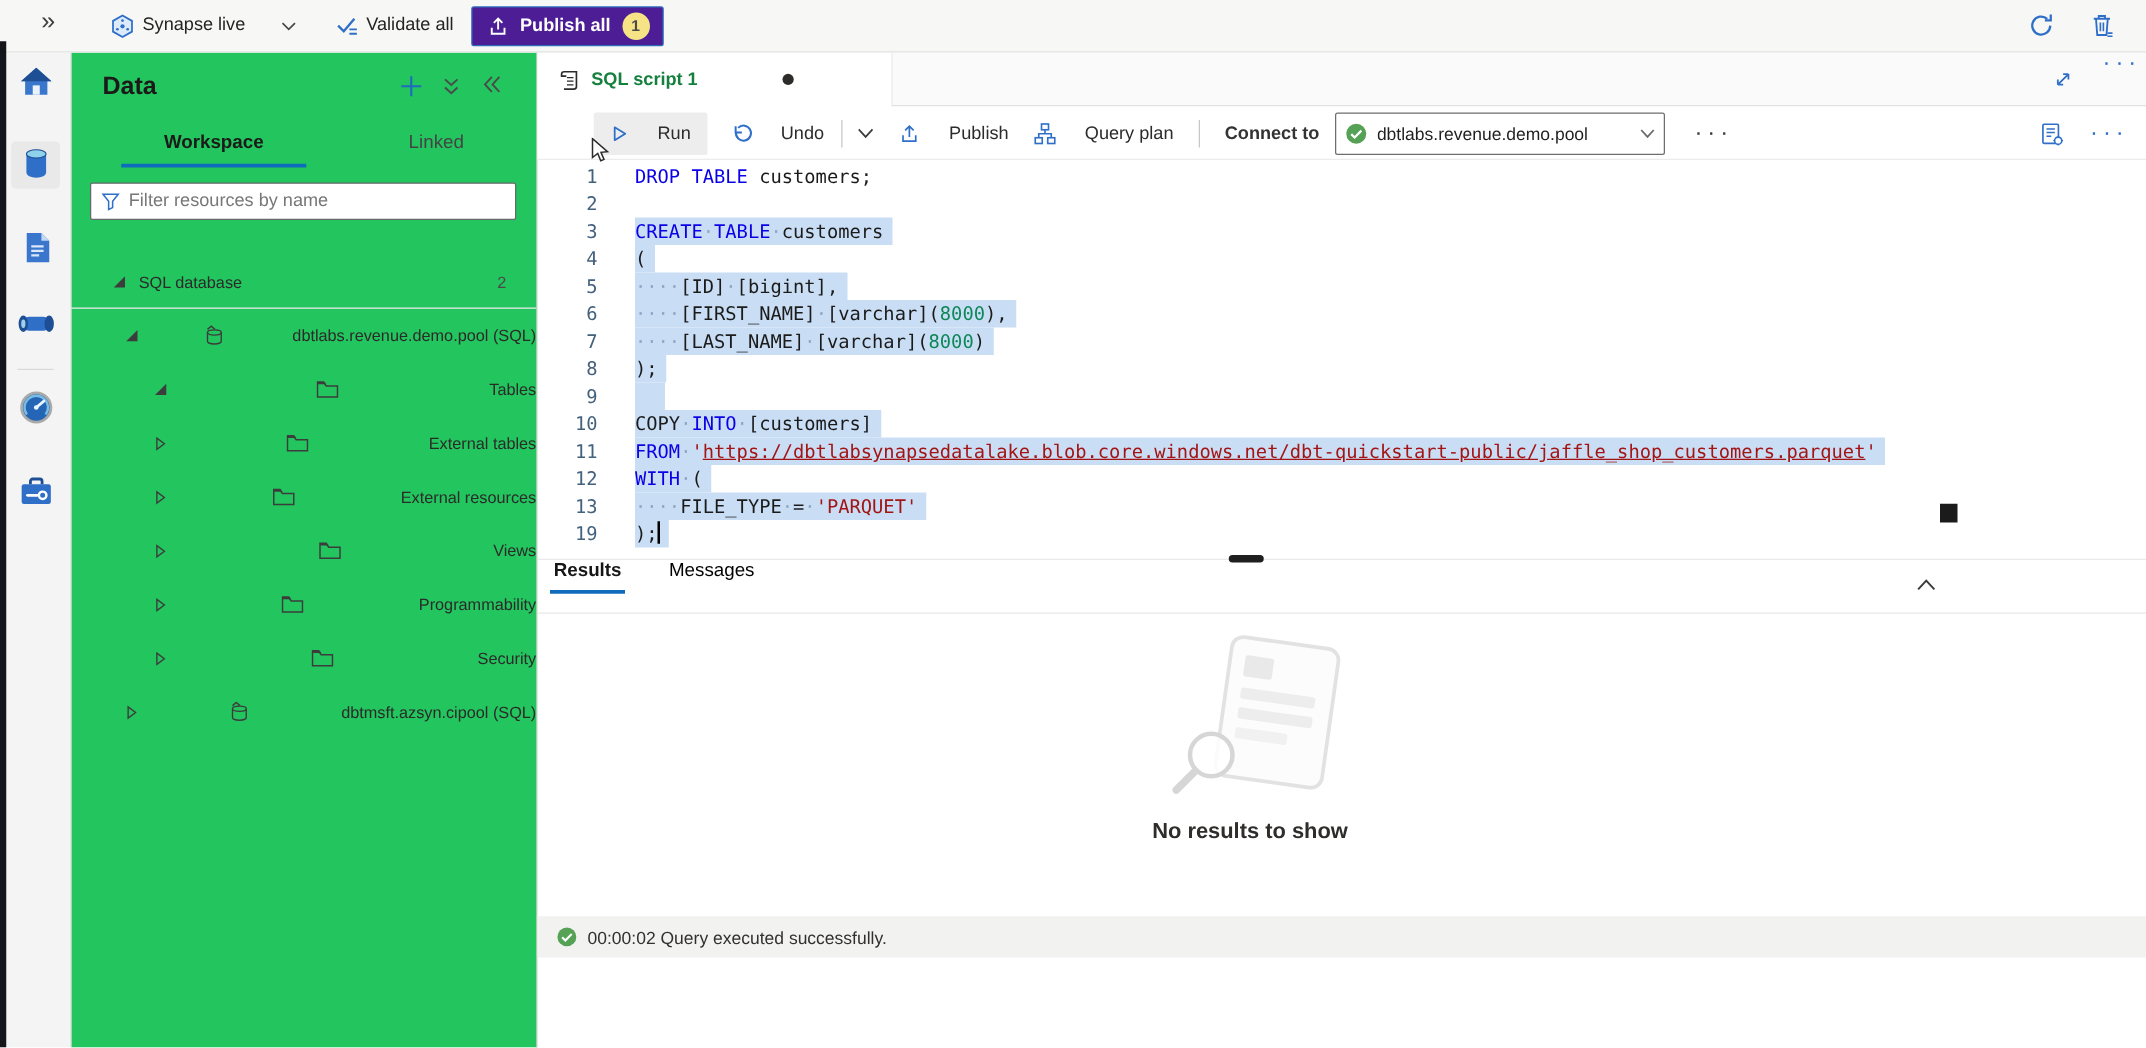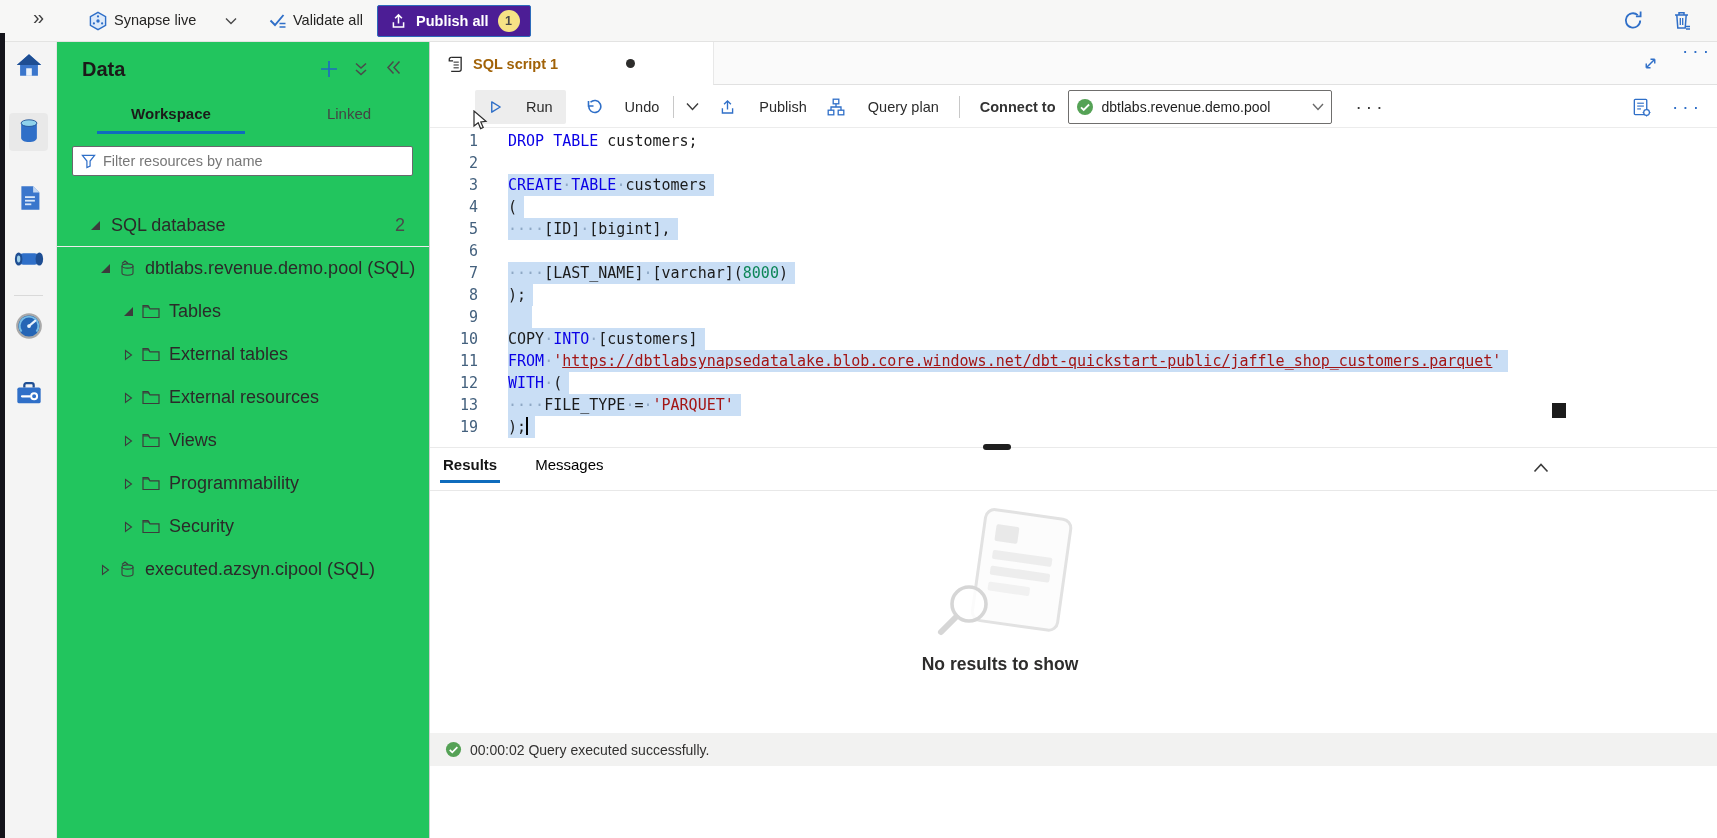--- a/index.html
+++ b/index.html
@@ -36,38 +36,38 @@
   .dp-expandall { position:absolute; left:296px; top:19px; }
   .dp-collapse { position:absolute; left:328px; top:17px; }
   .dp-tabs { position:absolute; left:0; top:58px; width:100%; height:34px; display:flex; padding-left:40px; }
   .dp-tab { width:148px; text-align:center; font-size:15px; color:#444; padding-top:5px; cursor:pointer; }
   .dp-tab.active { color:#1b1a19; font-weight:700; border-bottom:3px solid #0f6cbd; }
   .dp-tab + .dp-tab { margin-left:30px; }
   .dp-filter { position:absolute; left:15px; top:104px; width:341px; height:30px; border:1px solid #69686d; border-radius:2px; background:#fff; display:flex; align-items:center; padding:0 8px; gap:7px; }
   .dp-filter input { border:none; outline:none; flex:1; font-family:"Liberation Sans",sans-serif; font-size:14.5px; color:#333; background:transparent; }
   .dp-filter input::placeholder { color:#777; }
   .tree { position:absolute; left:0; top:162px; right:0; }
-  .tree-row { height:43px; display:flex; align-items:center; gap:7px; font-size:18px; color:#2b2a29; cursor:pointer; }
+  .tree-row { height:43px; display:flex; align-items:center; gap:7px; font-size:13px; color:#2b2a29; cursor:pointer;justify-content:space-between; }
   .tree-row.lvl0 { padding-left:31px; }
   .tree-row.lvl1 { padding-left:41px; }
   .tree-row.lvl2 { padding-left:64px; }
   .tree-row.divided { border-bottom:1px solid #ececec; }
   .tree-label { margin-left:2px; }
   .tree-count { margin-left:auto; padding-right:24px; color:#4a4a4a; }
   .tw { width:14px; display:flex; justify-content:center; }
 
   
   .main { position:absolute; left:430px; top:42px; right:0; bottom:0; background:#fff; }
 
   
   .tabstrip { position:absolute; left:0; top:0; right:0; height:44px; }
   .strip-rest { position:absolute; left:283px; top:0; right:0; height:43px; background:#fafafa; border-bottom:1px solid #e1e1e1; border-left:1px solid #e8e8e8; }
   .tab-active { position:absolute; left:0; top:0; width:283px; height:44px; background:#fff; display:flex; align-items:center; cursor:pointer; }
   .tab-icon { margin-left:15px; }
-  .tab-title { margin-left:9px; font-weight:700; font-size:14.5px; color:#a16207; }
+  .tab-title { margin-left:9px; font-weight:700; font-size:14.5px; color:#15803d; }
   .tab-dirty { position:absolute; left:196px; top:17px; width:9px; height:9px; border-radius:50%; background:#2d2c2b; }
   .strip-expand { position:absolute; left:1212px; top:13px; cursor:pointer; }
   .strip-more { position:absolute; left:1252px; top:4px; cursor:pointer; }
 
   
   .toolbar { position:absolute; left:0; top:44px; right:0; height:42px; background:#fff; border-bottom:1px solid #ececec; display:flex; align-items:center; }
   .tbtn { display:flex; align-items:center; gap:23px; cursor:pointer; color:#2b2b2b; white-space:nowrap; }
   .run-btn { margin-left:45px; height:34px; padding:0 13px; background:#ededed; border-radius:2px; }
   .undo-btn { margin-left:18px; }
   .vsep { margin-left:14px; height:22px; border-left:1px solid #c8c8c8; }
@@ -101,21 +101,21 @@
   .tk-nu { color:#0d8658; }
   .ws { color:#8fa8c5; }
   .caret { display:inline-block; width:2px; height:18px; background:#000; vertical-align:-3px; }
   .ruler-mark { position:absolute; left:1122px; top:361px; width:14px; height:15px; background:#1b1b1b; }
 
   
   .sash { position:absolute; left:0; top:405px; right:0; border-top:1px solid #eaeaea; }
   .sash-handle { position:absolute; left:553px; top:402px; width:28px; height:6px; background:#1f1f1f; border-radius:3px; cursor:row-resize; }
 
   
-  .results-header { position:absolute; left:0; top:406px; right:0; height:43px; border-bottom:1px solid #e8e8e8; display:flex; align-items:center; padding-left:10px; }
+  .results-header { position:absolute; left:0; top:406px; right:0; height:43px; border-bottom:1px solid #e8e8e8; display:flex; align-items:flex-start; padding-left:10px; }
   .rtab { padding:0 3px 10px 3px; font-size:15px; color:#000000; cursor:pointer; }
   .rtab.active { color:#161616; font-weight:700; border-bottom:3px solid #0f6cbd; padding-bottom:7px; }
   .rtab + .rtab { margin-left:32px; }
   .results-collapse { position:absolute; left:1103px; top:16px; cursor:pointer; }
   .empty-illus { position:absolute; left:500px; top:466px; }
   .empty-title { position:absolute; left:0; top:612px; width:1140px; text-align:center; font-size:17.5px; font-weight:700; color:#2e2d2c; }
   .empty-sub { position:absolute; left:0; top:648px; width:1140px; text-align:center; font-size:14.5px; color:#3a3938; }
   .statusbar { position:absolute; left:0; top:691px; right:0; height:33px; background:#f2f2f1; display:flex; align-items:center; padding-left:15px; gap:8px; font-size:14px; color:#323130; }
 </style>
 </head>
@@ -370,21 +370,21 @@
             <path d="M1.5 1.5 L7.5 6 L1.5 10.5 Z" fill="none" stroke="#3c3c3c" stroke-width="1.1"></path>
           </svg>
         </span>
       <span>
           <svg width="17" height="17" viewBox="0 0 17 17">
             <path d="M3 3.5 L6 1 L9 3.5" fill="none" stroke="#3c3c3c" stroke-width="1.1"></path>
             <ellipse cx="8.5" cy="6" rx="5.5" ry="2.1" fill="none" stroke="#3c3c3c" stroke-width="1.1"></ellipse>
             <path d="M3 6 V13 c0 1.2 2.5 2.2 5.5 2.2 s5.5 -1 5.5 -2.2 V6" fill="none" stroke="#3c3c3c" stroke-width="1.1"></path>
           </svg>
         </span>
-      <span class="tree-label">executed.azsyn.cipool (SQL)</span>
+      <span class="tree-label">dbtmsft.azsyn.cipool (SQL)</span>
     </div>
   </div>
 </div>
 
 <div class="main">
 
   <div class="tabstrip">
     <div class="strip-rest"></div>
     <div class="tab-active">
       <span class="tab-icon">
@@ -498,21 +498,21 @@
       </svg>
   </div>
 
   <div class="editor">
     <div>
         <div class="code-row"><span class="ln">1</span><span class="lc"><span class="tk-kw">DROP</span><span class="tk-pl"> </span><span class="tk-kw">TABLE</span><span class="tk-pl"> customers;</span></span></div>
         <div class="code-row"><span class="ln">2</span><span class="lc"></span></div>
         <div class="code-row"><span class="ln">3</span><span class="lc sel"><span class="tk-kw">CREATE</span><span class="ws">·</span><span class="tk-kw">TABLE</span><span class="ws">·</span><span class="tk-pl">customers</span></span></div>
         <div class="code-row"><span class="ln">4</span><span class="lc sel"><span class="tk-pl">(</span></span></div>
         <div class="code-row"><span class="ln">5</span><span class="lc sel"><span class="ws">····</span><span class="tk-pl">[ID]</span><span class="ws">·</span><span class="tk-pl">[bigint],</span></span></div>
-        <div class="code-row"><span class="ln">6</span></div>
+        <div class="code-row"><span class="ln">6</span><span class="lc sel"><span class="ws">····</span><span class="tk-pl">[FIRST_NAME]</span><span class="ws">·</span><span class="tk-pl">[varchar](</span><span class="tk-nu">8000</span><span class="tk-pl">),</span></span></div>
         <div class="code-row"><span class="ln">7</span><span class="lc sel"><span class="ws">····</span><span class="tk-pl">[LAST_NAME]</span><span class="ws">·</span><span class="tk-pl">[varchar](</span><span class="tk-nu">8000</span><span class="tk-pl">)</span></span></div>
         <div class="code-row"><span class="ln">8</span><span class="lc sel"><span class="tk-pl">);</span></span></div>
         <div class="code-row"><span class="ln">9</span><span class="lc sel sel-empty"></span></div>
         <div class="code-row"><span class="ln">10</span><span class="lc sel"><span class="tk-pl">COPY</span><span class="ws">·</span><span class="tk-kw">INTO</span><span class="ws">·</span><span class="tk-pl">[customers]</span></span></div>
         <div class="code-row"><span class="ln">11</span><span class="lc sel"><span class="tk-kw">FROM</span><span class="ws">·</span><span class="tk-st">'</span><span class="tk-stl">https://dbtlabsynapsedatalake.blob.core.windows.net/dbt-quickstart-public/jaffle_shop_customers.parquet</span><span class="tk-st">'</span></span></div>
         <div class="code-row"><span class="ln">12</span><span class="lc sel"><span class="tk-kw">WITH</span><span class="ws">·</span><span class="tk-pl">(</span></span></div>
         <div class="code-row"><span class="ln">13</span><span class="lc sel"><span class="ws">····</span><span class="tk-pl">FILE_TYPE</span><span class="ws">·</span><span class="tk-pl">=</span><span class="ws">·</span><span class="tk-st">'PARQUET'</span></span></div>
         <div class="code-row"><span class="ln">19</span><span class="lc sel"><span class="tk-pl">);</span><span class="caret"></span></span></div>
       </div>
   </div>

